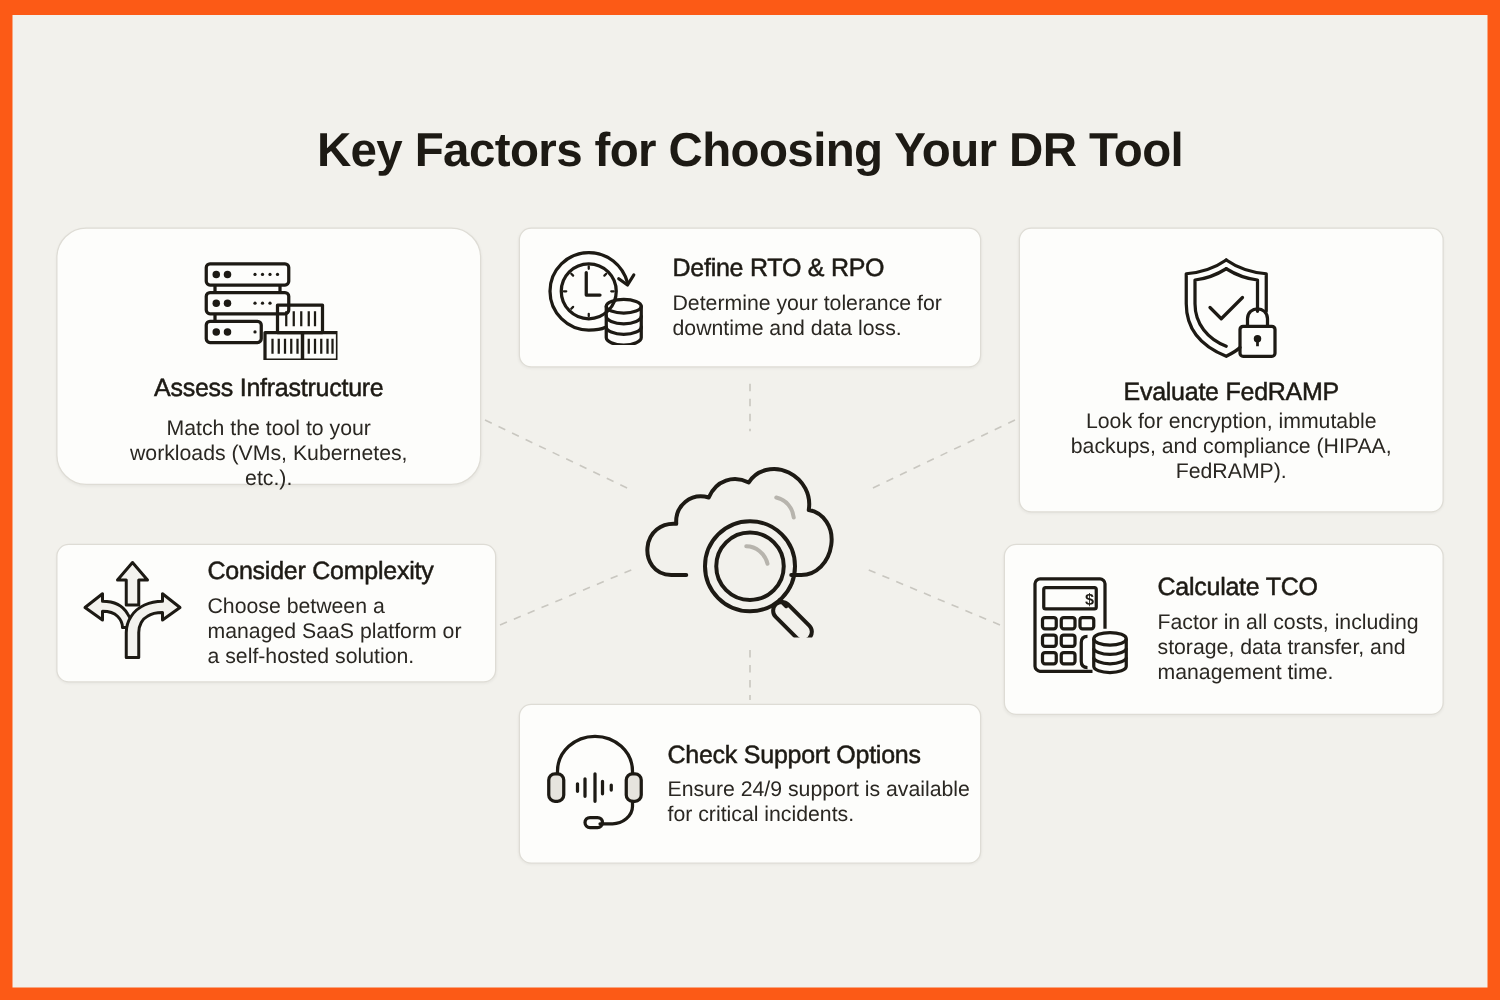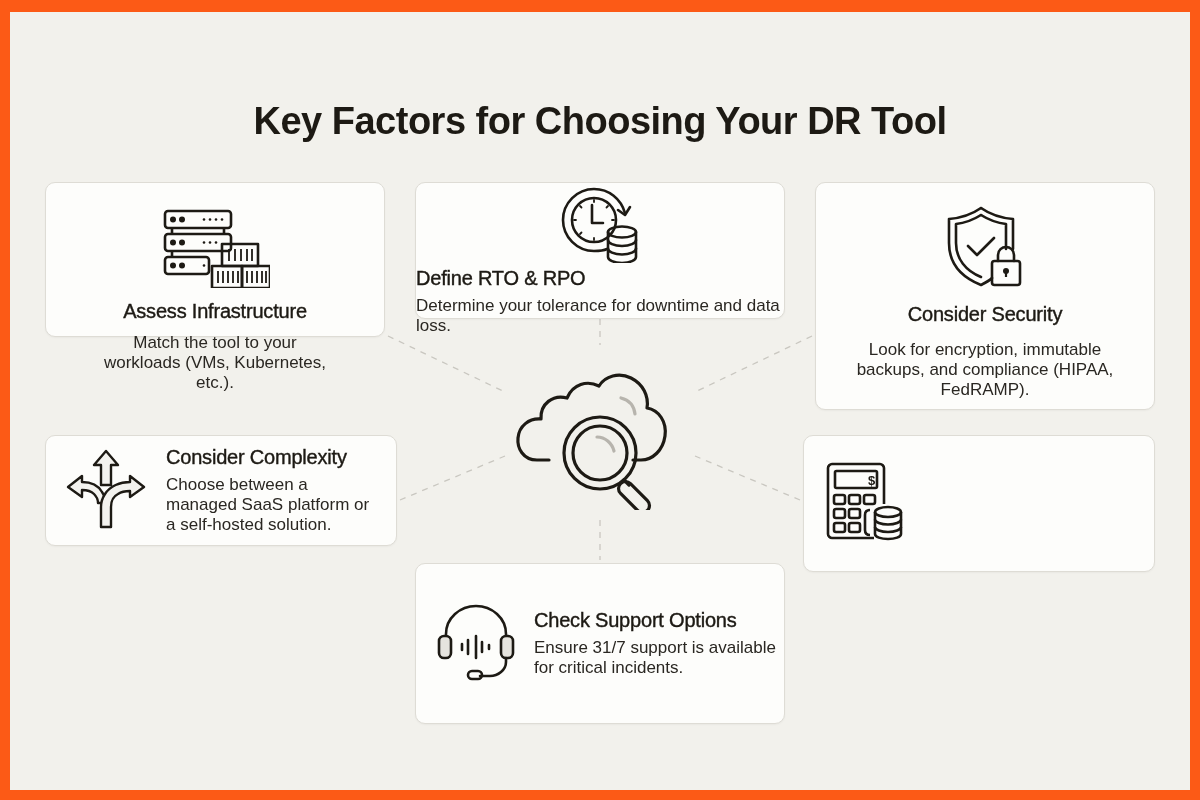--- a/index.html
+++ b/index.html
@@ -44,40 +44,40 @@
     font-size: 17px;
     line-height: 20px;
     color: #2a2722;
   }
   .card.vert { text-align: center; }
   .card.vert svg { display: block; margin: 0 auto; }
   .card.horiz { display: flex; align-items: center; }
   .card.horiz .ico { flex: 0 0 auto; }
   .card.horiz .txt { flex: 1 1 auto; }
 
-  #card-infra { left: 45px; top: 182px; width: 340px; height: 155px; }
+  #card-infra { left: 45px; top: 182px; width: 340px; height: 206px; border-radius: 24px; }
   #card-infra .ico { padding-top: 25px; }
   #card-infra h3 { margin-top: 12px; }
   #card-infra p { margin-top: 10px; }
 
-  #card-rto { left: 415px; top: 182px; width: 370px; height: 137px; flex-direction: column; }
+  #card-rto { left: 415px; top: 182px; width: 370px; height: 112px; }
   #card-rto .ico { margin-left: 20px; margin-right: 18px; }
 
   #card-sec { left: 815px; top: 182px; width: 340px; height: 228px; }
   #card-sec .ico { padding-top: 22px; }
   #card-sec h3 { margin-top: 14px; }
-  #card-sec p { margin-top: 14px; }
+  #card-sec p { margin-top: 1px; }
 
   #card-complex { left: 45px; top: 435px; width: 352px; height: 111px; }
   #card-complex .ico { margin-left: 20px; margin-right: 20px; }
 
   #card-tco { left: 803px; top: 435px; width: 352px; height: 137px; }
   #card-tco .ico { margin-left: 22px; margin-right: 20px; }
 
-  #card-support { left: 415px; top: 563px; width: 370px; height: 161px; }
+  #card-support { left: 415px; top: 563px; width: 370px; height: 128px; }
   #card-support .ico { margin-left: 20px; margin-right: 18px; }
 
   .txt h3 { margin-bottom: 6px; }
 
   .connectors { position: absolute; left: 0; top: 0; width: 1200px; height: 800px; pointer-events: none; }
   .hub { position: absolute; left: 515px; top: 360px; width: 170px; height: 150px; }
 </style>
 </head>
 <body>
 
@@ -184,21 +184,21 @@
         <path d="M36 10 C28 15 20 18 11 19 V38 C11 54 21 66 36 72"></path>
         <path d="M36 10 C44 15 52 18 61 19 V44"></path>
         <path d="M23 41 L32 50 L49 33"></path>
         <rect x="47" y="56" width="28" height="24" rx="2.5"></rect>
         <path d="M53 56 V50 C53 45 57 42 61 42 C65 42 69 45 69 50 V56"></path>
       </g>
       <circle cx="61" cy="66" r="3" fill="#1d1a14"></circle>
       <path d="M61 67 V72" stroke="#1d1a14" stroke-width="2.2"></path>
     </svg>
   </div>
-  <h3>Consider Security</h3>
+  <h3>Evaluate FedRAMP</h3>
   <p style="padding:0 38px;">Look for encryption, immutable backups, and compliance (HIPAA, FedRAMP).</p>
 </div>
 
 <div class="card horiz" id="card-complex">
   <div class="ico">
     <svg width="80" height="80" viewBox="0 0 80 80">
       <g fill="#f3f2ee" stroke="#1d1a14" stroke-width="2.4" stroke-linejoin="round">
         <path d="M40 2 L52 16 H45 V36 H35 V16 H28 Z"></path>
         <path d="M2 38 L16 27 V33 C24 33 32 36 36 43 C38 46 40 50 40 54 L32 54 C32 50 30 47 28 45 C25 42 20 41 16 41 V48 Z"></path>
         <path d="M78 38 L64 27 V33 C54 33 44 37 39 45 C37 48 35 52 35 58 V78 H45 V58 C45 52 48 47 52 45 C55 43 60 42 64 42 V48 Z"></path>
@@ -226,32 +226,36 @@
         <rect x="23" y="61" width="11" height="9" rx="2"></rect>
         <path d="M44 48 C40 48 39 50 39 53 V68 C39 71 40 73 44 73"></path>
         <ellipse cx="62" cy="50" rx="13" ry="5"></ellipse>
         <path d="M49 50 V72 C49 75 55 77 62 77 C69 77 75 75 75 72 V50"></path>
         <path d="M49 57.5 C49 60 55 62.5 62 62.5 C69 62.5 75 60 75 57.5"></path>
         <path d="M49 65 C49 67.5 55 70 62 70 C69 70 75 67.5 75 65"></path>
       </g>
       <text x="42" y="23" font-size="13" font-weight="700" fill="#1d1a14" font-family="Liberation Sans, sans-serif">$</text>
     </svg>
   </div>
+  <div class="txt">
+    <h3>Calculate TCO</h3>
+    <p style="padding-right:12px;">Factor in all costs, including storage, data transfer, and management time.</p>
+  </div>
 </div>
 
 <div class="card horiz" id="card-support">
   <div class="ico">
     <svg width="80" height="80" viewBox="0 0 80 80">
       <g fill="none" stroke="#1d1a14" stroke-width="2.6" stroke-linecap="round" stroke-linejoin="round">
         <path d="M10 40 V32 C10 16 24 4 40 4 C56 4 70 16 70 32 V40"></path>
         <rect x="3" y="34" width="12" height="22" rx="5" fill="#e6e4de"></rect>
         <rect x="65" y="34" width="12" height="22" rx="5" fill="#e6e4de"></rect>
         <path d="M70 56 V60 C70 68 62 74 54 74 H44"></path>
         <rect x="32" y="69" width="14" height="8" rx="4"></rect>
         <path d="M26 42 V48 M32 38 V52 M40 34 V56 M46 40 V50 M53 43 V47"></path>
       </g>
     </svg>
   </div>
   <div class="txt">
     <h3>Check Support Options</h3>
-    <p>Ensure 31/7 support is available for critical incidents.</p>
+    <p>Ensure 24/9 support is available for critical incidents.</p>
   </div>
 </div>
 
 </body></html>

